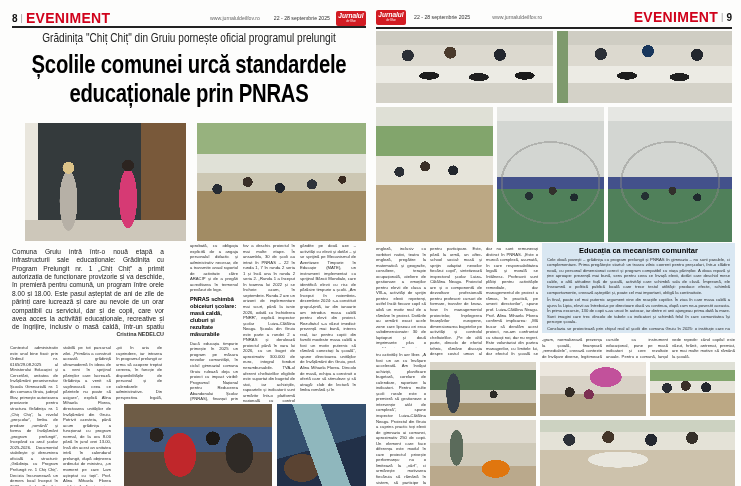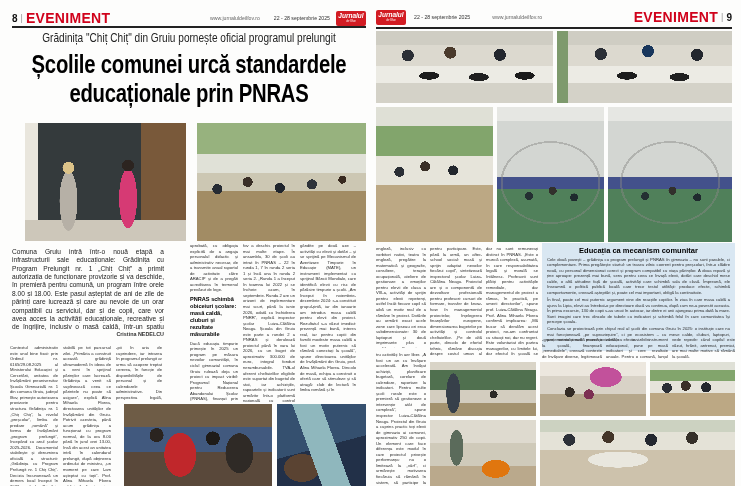--- a/index.html
+++ b/index.html
@@ -169,21 +169,21 @@
   <div class="abs ph pF" style="left:557px;top:31px;width:175px;height:72px;"></div>
 
   <div class="abs ph pG" style="left:376px;top:107px;width:117px;height:135px;"></div>
   <div class="abs ph pH" style="left:497px;top:107px;width:107px;height:135px;"></div>
   <div class="abs ph pI" style="left:608px;top:107px;width:124px;height:135px;"></div>
 
   <div class="abs col" style="left:376px;top:246px;width:50px;height:102px;">engleză, inclusiv cu vorbitori nativi, teatru în engleză, pregătire la matematică și geografie, consiliere, terapie ocupațională, ateliere de gestionare a emoțiilor pentru elevii de clasa a VIII-a, activități de sprijin pentru elevii repetenți, astfel încât fiecare copil să aibă un motiv real de a rămâne în proiect. Dotările au urmărit exact acele zone care lipseau ori erau subdimensionate: 30 de laptopuri și două imprimante plus o multifuncțională pentru a deschide un laborator de informatică la Siliștea, papetărie și consumabile pentru orele remediale, echipamente pen-</div>
   <div class="abs col" style="left:430px;top:246px;width:52px;height:112px;">pentru participare. Este, până la urmă, un after-school social: masă și sprijin adaptat nevoilor fiecărui copil”, sintetizează inspectorul școlar Luiza-Cătălina Neagu. Proiectul are și o componentă de dezvoltare profesională pentru profesori: cursuri de formare, transfer de know-how în managementul proiectelor, înțelegerea finanțărilor europene, dimensionarea bugetelor pe activități și controlul cheltuielilor. „Pe de altă parte, dincolo de efortul tehnic, rămâne discuția despre costul uman al schimbării. Managerii de proiect din școli duc greul, de la achiziții până la rapoarte,</div>
   <div class="abs col" style="left:486px;top:246px;width:52px;height:112px;">dar nu sunt remunerați distinct în PNRAS. „Este o muncă complexă, asumată, în care responsabilitatea legală și morală se întâlnesc. Profesorii sunt plătiți pentru activitățile remediale, dar managementul de proiect a rămas, în practică, pe umerii directorilor”, spune prof. Luiza-Cătălina Neagu. Prof. Alina Mihaela Florea confirmă implicarea: „Mă bucur să derulăm acest proiect, ne-am confruntat cu situații noi, dar nu regret. Este voluntariat din partea managerilor, cu limitele lui, dar efectul în școală se vede”. Privit în ansamblu, PNRAS schimbă obiceiuri: aduce masa caldă în pro-</div>
 
-  <div class="abs box" style="left:542px;top:243px;width:193px;height:108px;">
+  <div class="abs box" style="left:542px;top:243px;width:193px;height:90px;">
     <div class="box-title">Educația ca mecanism comunitar</div>
     <p>Cele două povești – grădinița cu program prelungit și PNRAS în gimnaziu – nu sunt paralele, ci complementare. Prima pregătește startul: un traseu zilnic coerent pentru preșcolari, într-o clădire nouă, cu personal dimensionat corect și program compatibil cu viața părinților. A doua repară și ține aproape: prezență mai bună, sens pentru ceea ce învață elevii, dotări care deschid mese calde, o altă atitudine față de școală, activități care schimbă sala de clasă. Împreună, ele înseamnă o politică publică locală care trece testul utilității: produce efecte, schimbă comportamente, creează așteptări și, poate cel mai important, obligă la continuitate.</p>
     <p>În final, poate cel mai puternic argument vine din reacțiile copiilor. În ziua în care masa caldă a ajuns la Lipia, elevii au întrebat-o pe directoare dacă va continua, după cum ne-a povestit aceasta. În prima excursie, 130 de copii s-au urcat în autocar, iar dintre ei unii ajungeau prima dată la mare. Sunt imagini care trec dincolo de tabele cu indicatori și schimbă felul în care comunitatea își percepe școala.</p>
     <p>Concluzia se proiectează prin chipul real al școlii din comuna Gruiu în 2025: o instituție care nu mai funcționează „pe supraviețuire”, ci pe ecosistem – cu mese calde, cluburi, laptopuri, parteneriate și multă muncă invizibilă, cu efecte vizibile.</p>
   </div>
 
   <div class="abs col" style="left:542px;top:337px;width:60px;height:23px;">-gram, normalizează prezența la școală, finanțează „remedialele”, creează contexte de învățare diverse, legitimează ex-</div>
   <div class="abs col" style="left:606px;top:337px;width:62px;height:23px;">cursiile ca instrument educațional, pune pe masă indicatori și cere rezultate anuale. Pentru o comună, lanțul cauzal se</div>
   <div class="abs col" style="left:672px;top:337px;width:63px;height:23px;">vede repede: când copilul este văzut, hrănit, antrenat, premiat, are mai multe motive să rămână la școală.</div>
 

